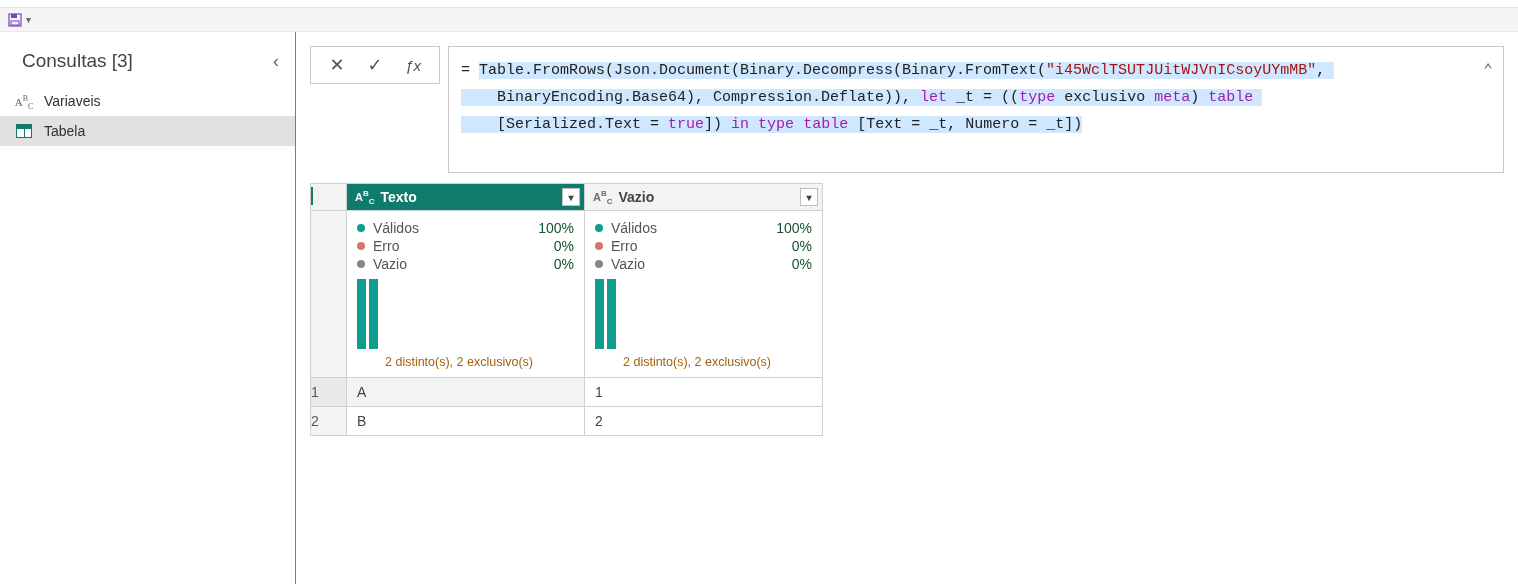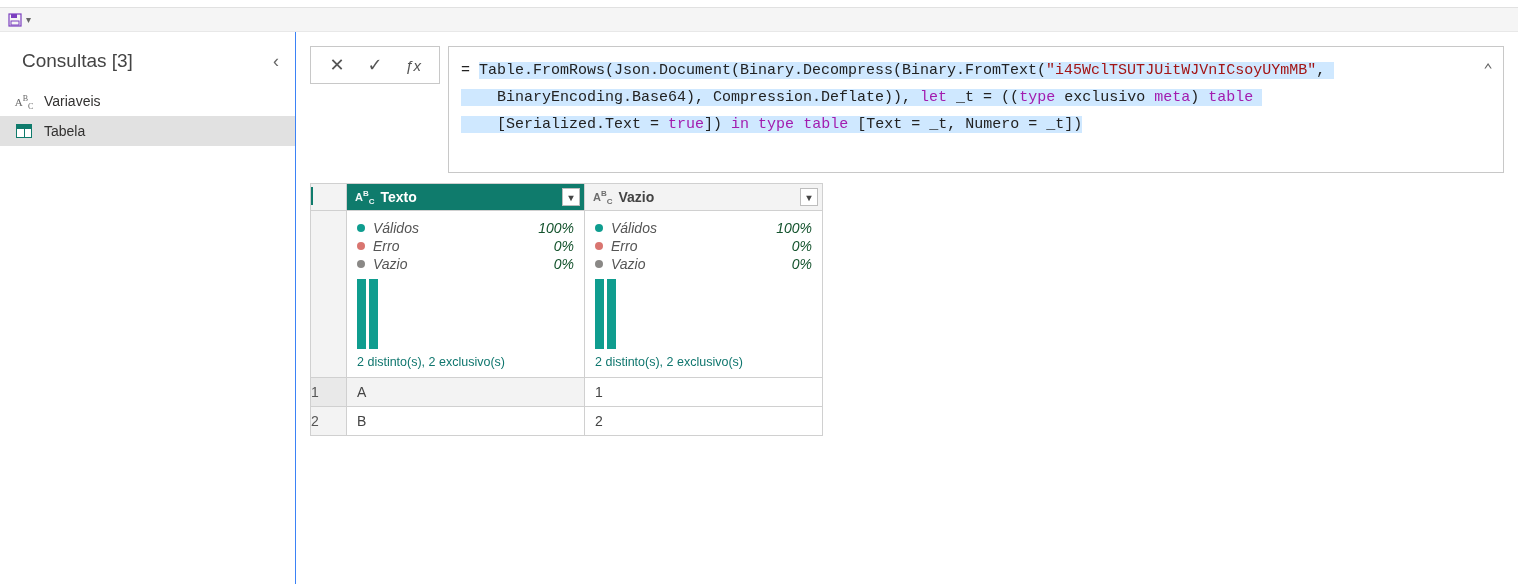--- a/index.html
+++ b/index.html
@@ -141,32 +141,32 @@
   }
   .col-header-inner .abc { font-size:11px; color:inherit; opacity:.95;}
   .col-header.light .abc{ color:#666;}
   .col-title{flex:1;}
   .filter-btn {
     width:18px; height:18px; background:#fff; border:1px solid #bdbdbd;
     display:flex; align-items:center; justify-content:center;
     font-size:10px; color:#444; cursor:pointer;
   }
   .quality-cell { padding:8px 10px 8px 10px; background:#fff;}
-  .quality-row { display:flex; align-items:center; justify-content:space-between; padding:1px 0;font-style:italic;}
+  .quality-row { display:flex; align-items:center; justify-content:space-between; padding:1px 0;}
   .dot{ width:8px; height:8px; border-radius:50%; display:inline-block; margin-right:8px;}
   .dot.green{background:#0f9d8f;}
   .dot.red{background:#d97570;}
   .dot.grey{background:#8a8886;}
   .q-left{display:flex;align-items:center;color:#555;}
   .q-right{color:#14532d;}
   .dist-chart {
     height:80px; display:flex; align-items:flex-end; gap:3px; padding:6px 0 4px 0;
   }
   .dist-bar { width:9px; background:#0f9d8f; height:100%;}
-  .dist-caption { color:#0f766e; font-size:12.5px; padding-top:2px;}
+  .dist-caption { color:#a16207; font-size:12.5px; padding-top:2px;margin-left:28px;}
   .rownum { background:#f3f3f3; text-align:center; color:#555; width:36px; padding:6px 0;}
   .datacell { padding:6px 10px; color:#444;}
   tr.datarow.sel td.datacell{ background:#f3f3f3;}
   tr.datarow.sel td.rownum{ background:#e9e9e9;}
 </style>
 </head>
 <body>
 
 <div class="ribbon-area">
   <div class="ribbon-hints"></div>

